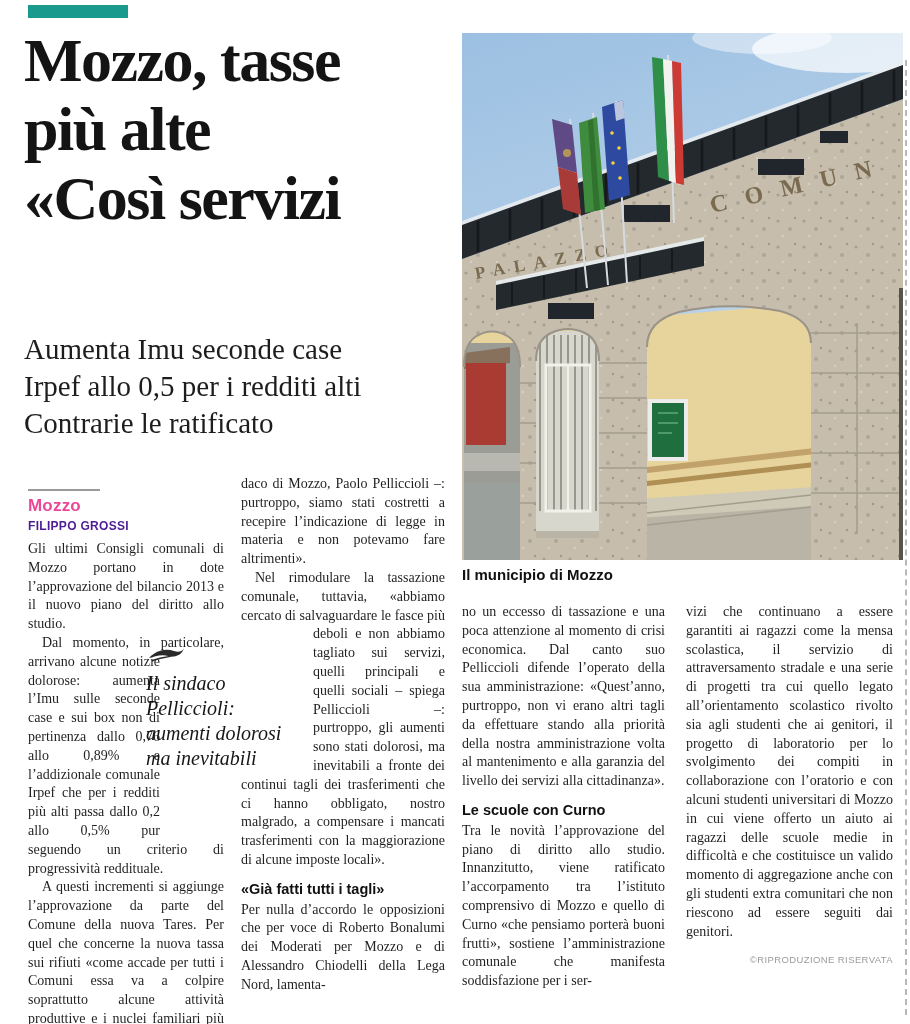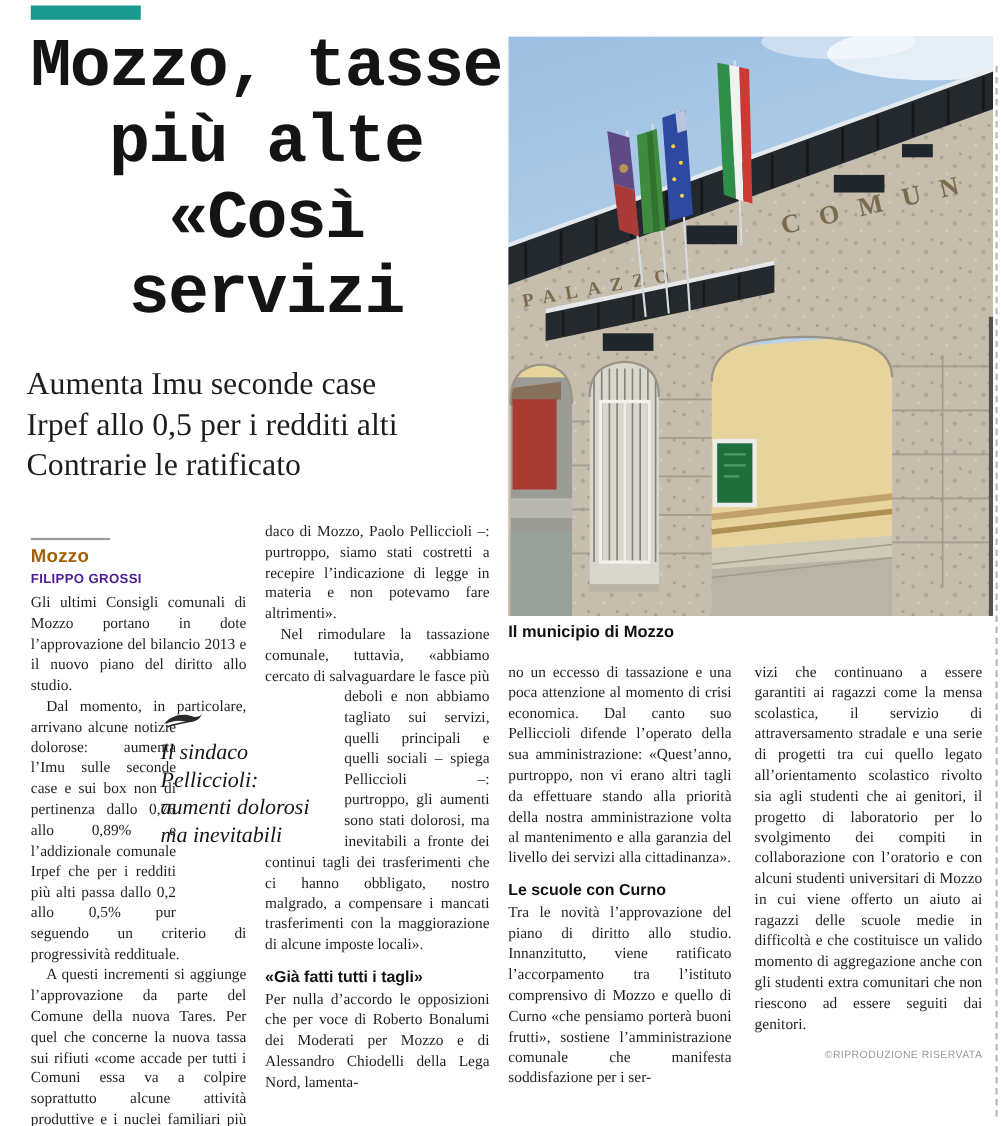--- a/index.html
+++ b/index.html
@@ -5,33 +5,33 @@
   * { margin:0; padding:0; box-sizing:border-box; }
   html,body { background:#ffffff; }
   .page {
     position:relative; width:910px; height:1024px; margin:0 auto;
     background:#ffffff; overflow:hidden;
     font-family:"Liberation Serif", serif; color:#1f1f1f;
   }
   .teal-bar { position:absolute; left:28px; top:5px; width:100px; height:13px; background:#1a9a8d; }
 
   .headline { position:absolute; left:24px; top:26px; width:436px;
-    font-family:Liberation Mono, monospace; font-weight:700; color:#141414;
-    font-size:62px; line-height:69px; letter-spacing:-1.5px;text-align:center; }
+    font-family:Liberation Serif, serif; font-weight:700; color:#141414;
+    font-size:62px; line-height:69px; letter-spacing:-1.5px; }
   .deck { position:absolute; left:24px; top:331px; width:440px;
     font-size:29px; line-height:37px; color:#1d1d1d; font-weight:400; }
 
   .photo { position:absolute; left:462px; top:33px; width:441px; height:527px; overflow:hidden; }
   .photo svg { display:block; }
   .caption { position:absolute; left:462px; top:566px; width:441px;
     font-family:"Liberation Sans", sans-serif; font-weight:700; font-size:15px; color:#111; }
 
   .kicker-rule { position:absolute; left:28px; top:489px; width:72px; height:2px; background:#9a9a9a; }
   .kicker { position:absolute; left:28px; top:496px; font-family:"Liberation Sans", sans-serif;
-    font-weight:700; font-size:17px; color:#a16207; letter-spacing:0.2px; }
+    font-weight:700; font-size:17px; color:#ec4899; letter-spacing:0.2px; }
   .byline { position:absolute; left:28px; top:519px; font-family:"Liberation Sans", sans-serif;
     font-weight:700; font-size:12px; color:#4c1d95; letter-spacing:0.3px; }
 
   .col { position:absolute; font-size:14px; line-height:18.8px; text-align:justify; color:#1f1f1f; }
   .col p { margin:0; }
   .col .indent { text-indent:14px; }
   .col1 { left:28px;  top:540px; width:196px; height:470px; }
   .col2 { left:241px; top:475px; width:204px; height:540px; }
   .col3 { left:462px; top:603px; width:203px; height:415px; }
   .col4 { left:686px; top:603px; width:207px; height:415px; }

